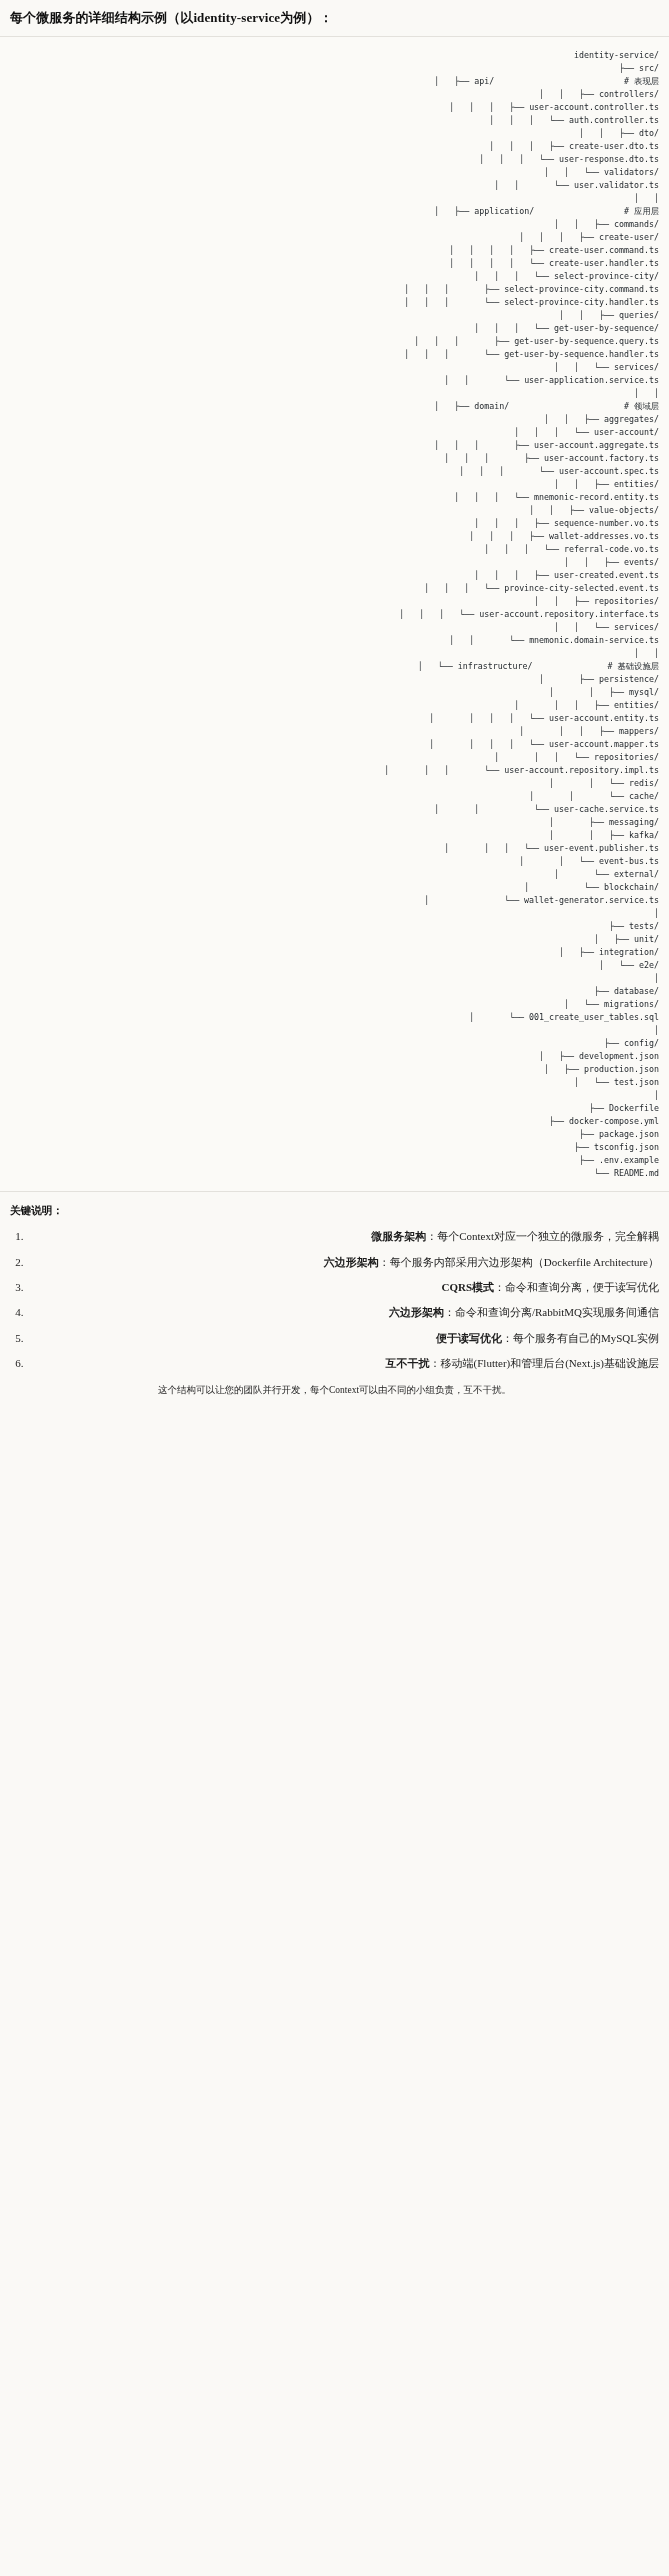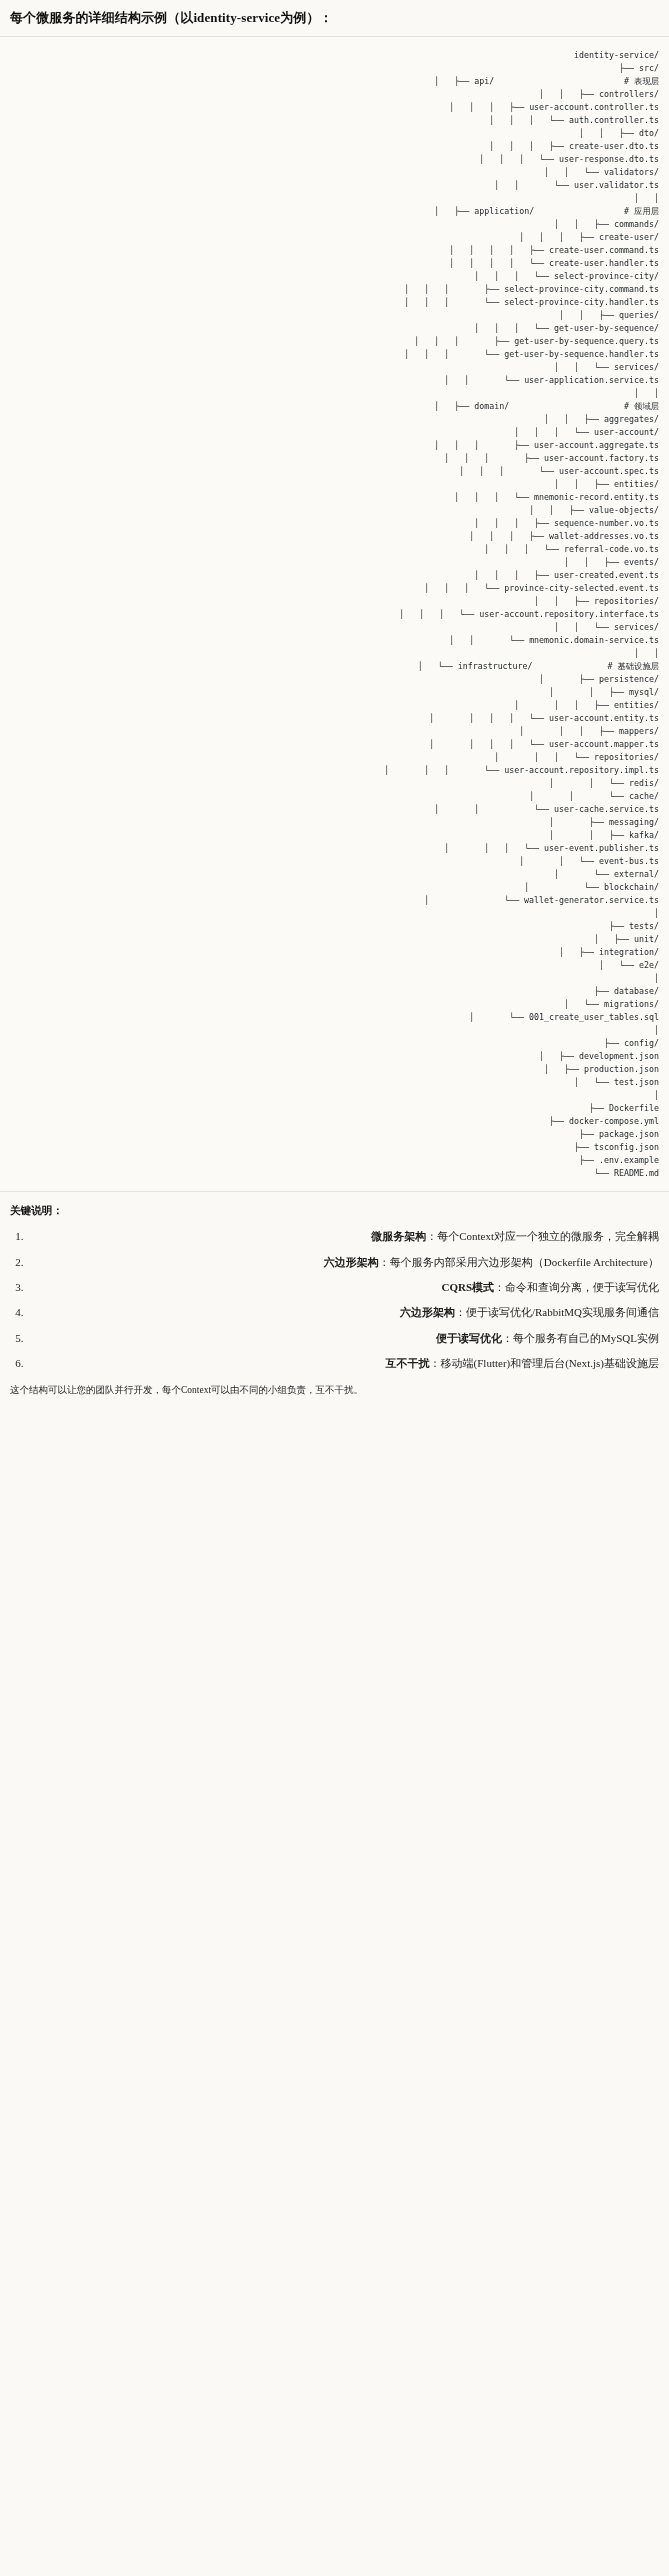--- a/index.html
+++ b/index.html
@@ -82,20 +82,21 @@
   }
   .note-desc {
     font-weight: normal;
   }
   .closing-para {
     font-family: "Liberation Serif", serif;
     font-size: 9.5px;
     color: #1d1d1d;
     line-height: 1.55;
     margin: 11.3px 0 0 0;
+    text-align: center;
   }
 </style>
 </head>
 <body>
 
 <div class="page">
 
   <div class="title-bar">
     <h1 class="doc-title">每个微服务的详细结构示例（以identity-service为例）：</h1>
   </div>
@@ -189,21 +190,21 @@
 ├── .env.example
 └── README.md</pre>
   </div>
 
   <div class="notes-block">
     <div class="notes-heading">关键说明：</div>
     <ol class="notes-list">
         <li value="1"><span class="note-term">微服务架构</span><span class="note-sep">：</span><span class="note-desc">每个Context对应一个独立的微服务，完全解耦</span></li>
         <li value="2"><span class="note-term">六边形架构</span><span class="note-sep">：</span><span class="note-desc">每个服务内部采用六边形架构（Dockerfile Architecture）</span></li>
         <li value="3"><span class="note-term">CQRS模式</span><span class="note-sep">：</span><span class="note-desc">命令和查询分离，便于读写优化</span></li>
-        <li value="4"><span class="note-term">六边形架构</span><span class="note-sep">：</span><span class="note-desc">便于读写优化/RabbitMQ实现服务间通信</span></li>
+        <li value="4"><span class="note-term">六边形架构</span><span class="note-sep">：</span><span class="note-desc">命令和查询分离/RabbitMQ实现服务间通信</span></li>
         <li value="5"><span class="note-term">便于读写优化</span><span class="note-sep">：</span><span class="note-desc">每个服务有自己的MySQL实例</span></li>
         <li value="6"><span class="note-term">互不干扰</span><span class="note-sep">：</span><span class="note-desc">移动端(Flutter)和管理后台(Next.js)基础设施层</span></li>
       </ol>
     <p class="closing-para">这个结构可以让您的团队并行开发，每个Context可以由不同的小组负责，互不干扰。</p>
   </div>
 
 </div>
 
 
 </body></html>

